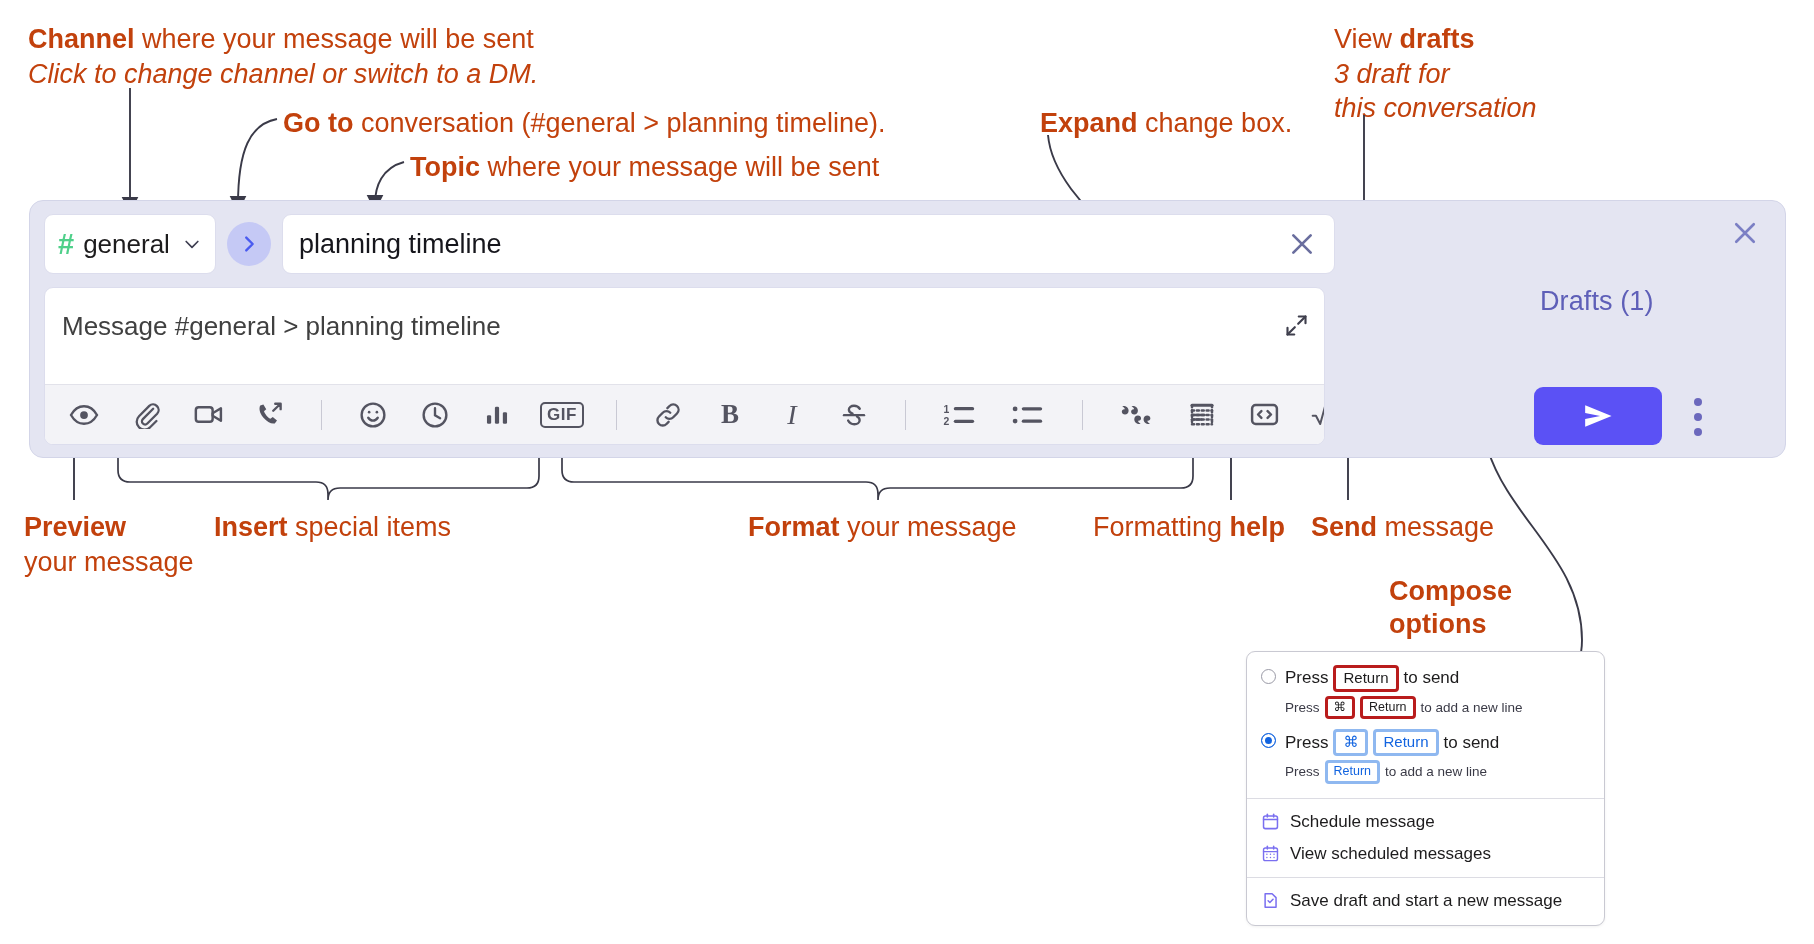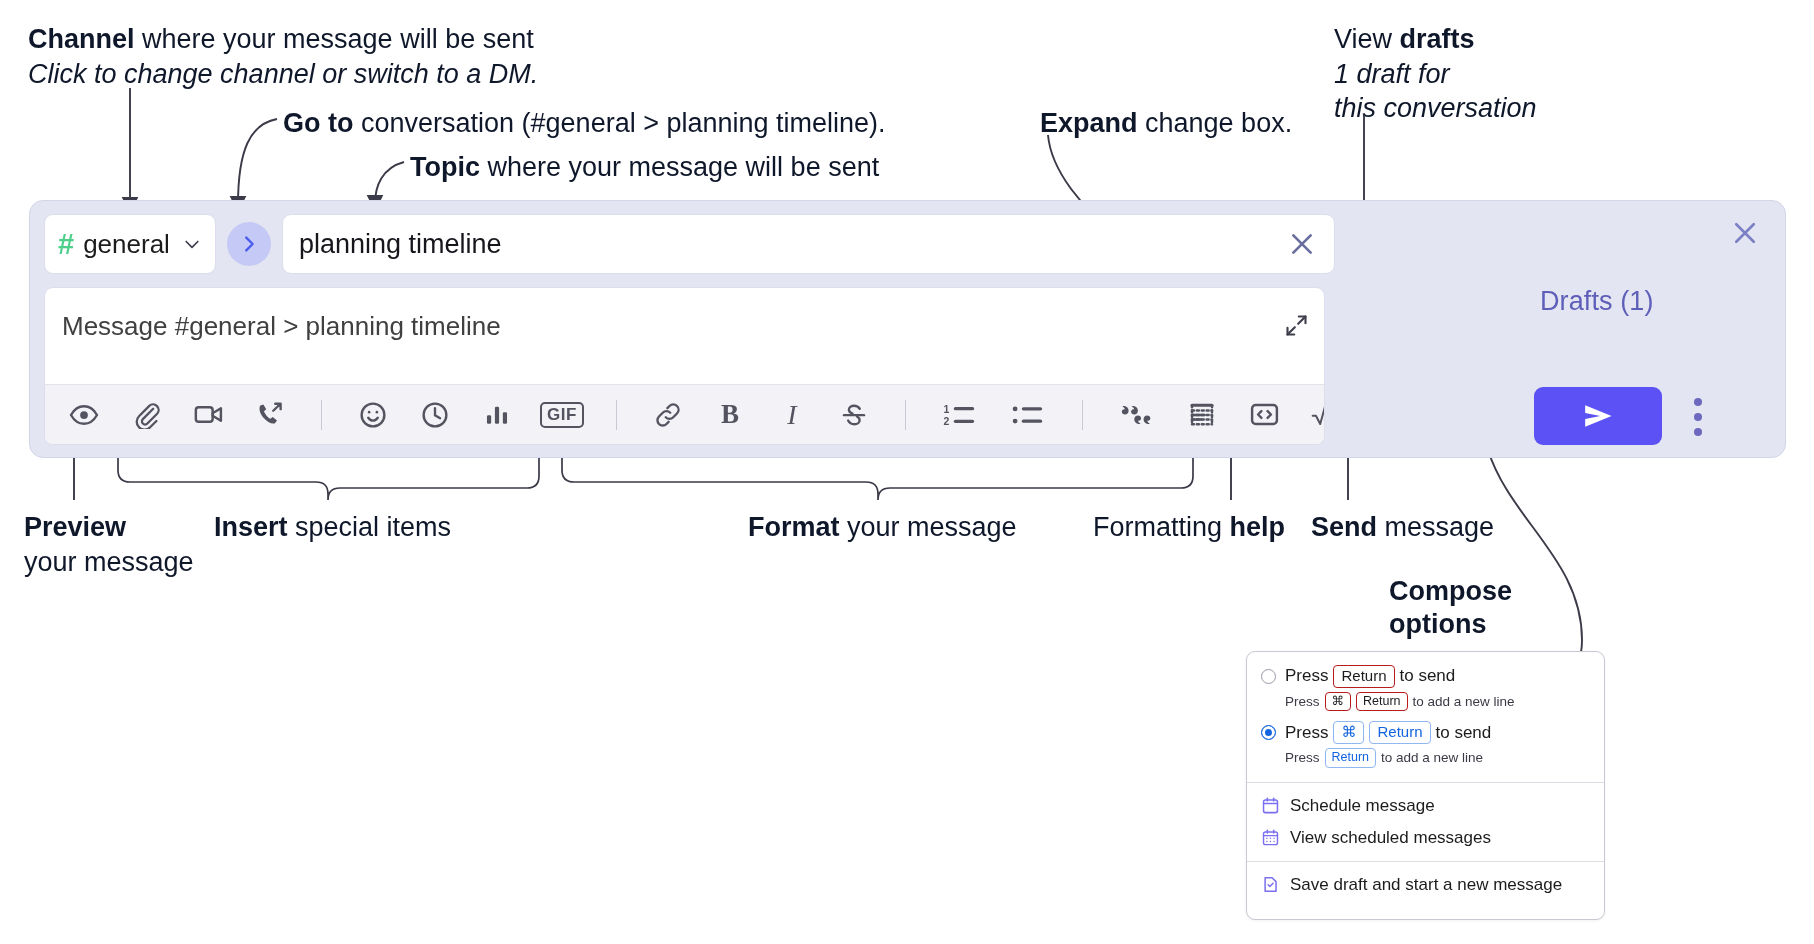--- a/index.html
+++ b/index.html
@@ -8,21 +8,21 @@
     width:1814px; height:944px;
     background:#ffffff;
     font-family:"Liberation Sans", sans-serif;
     color:#2b2b40;
     position:relative;
     overflow:hidden;
   }
   .stage { position:absolute; inset:0; }
 
   
-  .anno { position:absolute; color:#0f172a; line-height:1.28; white-space:nowrap; }
+  .anno { position:absolute; color:#c2410c; line-height:1.28; white-space:nowrap; }
   .anno b { font-weight:700; }
   .anno i { font-style:italic; }
   .a-lg { font-size:27px; }
 
   
   .overlay { position:absolute; inset:0; pointer-events:none; }
 
   
   .compose-panel {
     position:absolute; left:29px; top:200px; width:1757px; height:258px;
@@ -89,31 +89,31 @@
   }
   .kebab { position:absolute; left:1655px; top:188px; width:26px; height:56px;
            display:flex; flex-direction:column; align-items:center; justify-content:center; gap:7px; }
   .kebab i { width:8px; height:8px; border-radius:50%; background:#6b68bd; display:block; }
 
   
   .menu {
     position:absolute; left:1246px; top:651px; width:359px;
     background:#fff; border:1px solid #c9c9d2; border-radius:9px;
     box-shadow:0 1px 3px rgba(0,0,0,.06);
-    font-size:16px; color:#1d1c1d; padding:10px 0 18px;
+    font-size:16px; color:#1d1c1d; padding:10px 0 8px;
   }
   .mi-radio { display:flex; align-items:flex-start; padding:3px 14px 0 14px; gap:9px; }
   .radio { width:15px; height:15px; border-radius:50%; border:1.6px solid #9a9aa6;
            flex:0 0 auto; margin-top:4px; background:#fff; }
   .radio.on { border-color:#1264e0; background:#1264e0; box-shadow:inset 0 0 0 3px #fff; }
   .rline { display:flex; align-items:center; gap:5px; font-size:17px; white-space:nowrap; }
   .sub { display:flex; align-items:center; gap:5px; font-size:13.5px; color:#3a3a46;
          padding:4px 14px 7px 38px; white-space:nowrap; }
   .key {
-    border:1px solid #b91c1c; border-radius:4px; padding:1px 7px; font-size:15px;
+    border:3px solid #b91c1c; border-radius:4px; padding:1px 7px; font-size:15px;
     background:#fff; color:#1d1c1d; line-height:1.25; display:inline-block;
   }
   .key.sm { font-size:12.5px; padding:1px 6px; }
   .key.blue { border-color:#8fb8f0; color:#1264e0; }
   .menu-div { height:1px; background:#dcdce3; margin:7px 0; }
   .mi {
     display:flex; align-items:flex-start; gap:10px; padding:6px 14px; font-size:17px;
     white-space:nowrap;
   }
   .mi .ic { color:#7a6ff0; display:flex; flex:0 0 auto; }
@@ -135,21 +135,21 @@
   <div class="anno a-lg" style="left:410px; top:150px;">
     <b>Topic</b><span> where your message will be sent</span>
   </div>
 
   <div class="anno a-lg" style="left:1040px; top:106px;">
     <b>Expand</b><span> change box.</span>
   </div>
 
   <div class="anno a-lg" style="left:1334px; top:22px;">
     <div><span>View </span><b>drafts</b></div>
-    <div><i>1 draft for</i></div>
+    <div><i>3 draft for</i></div>
     <div><i>this conversation</i></div>
   </div>
 
   <div class="anno a-lg" style="left:24px; top:510px;">
     <div><b>Preview</b></div>
     <div><span>your message</span></div>
   </div>
 
   <div class="anno a-lg" style="left:214px; top:510px;">
     <b>Insert</b><span> special items</span>

